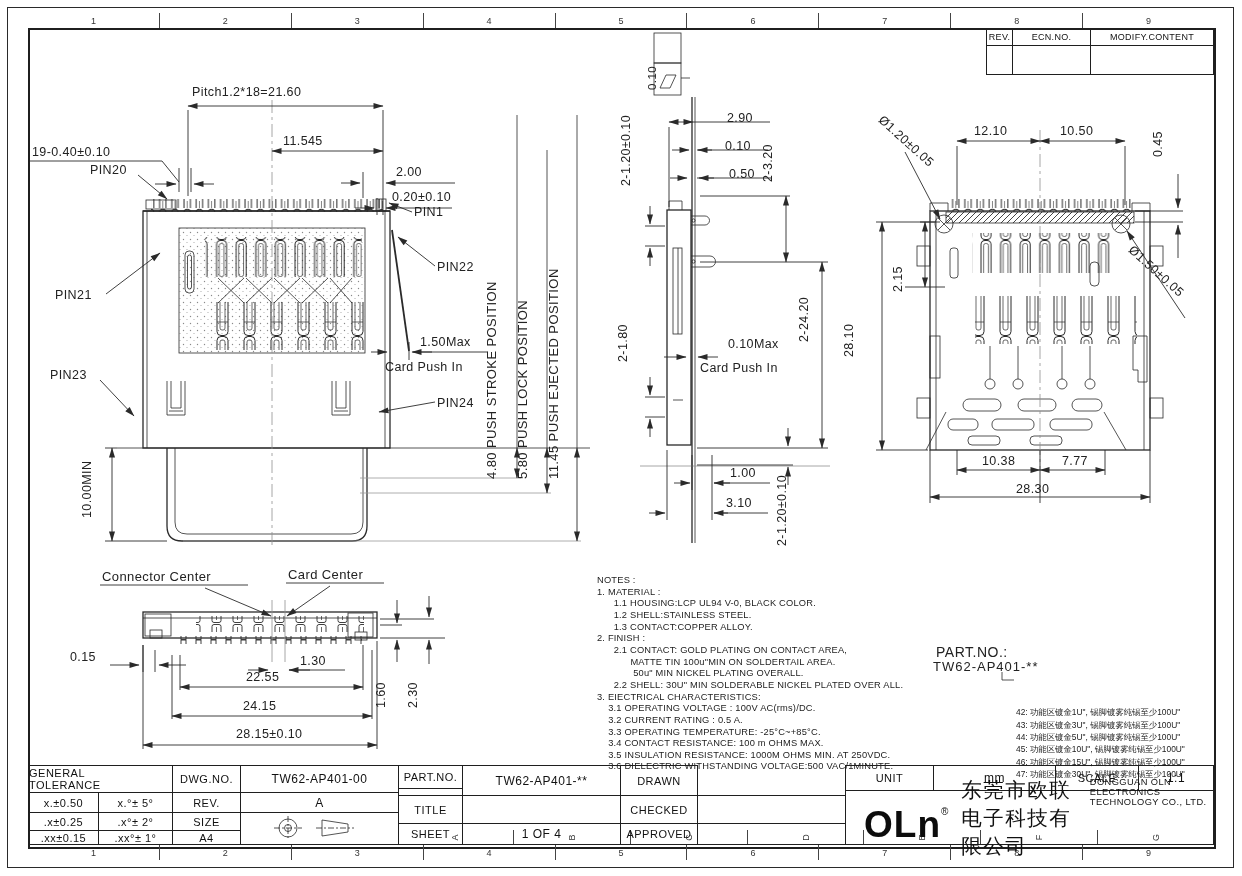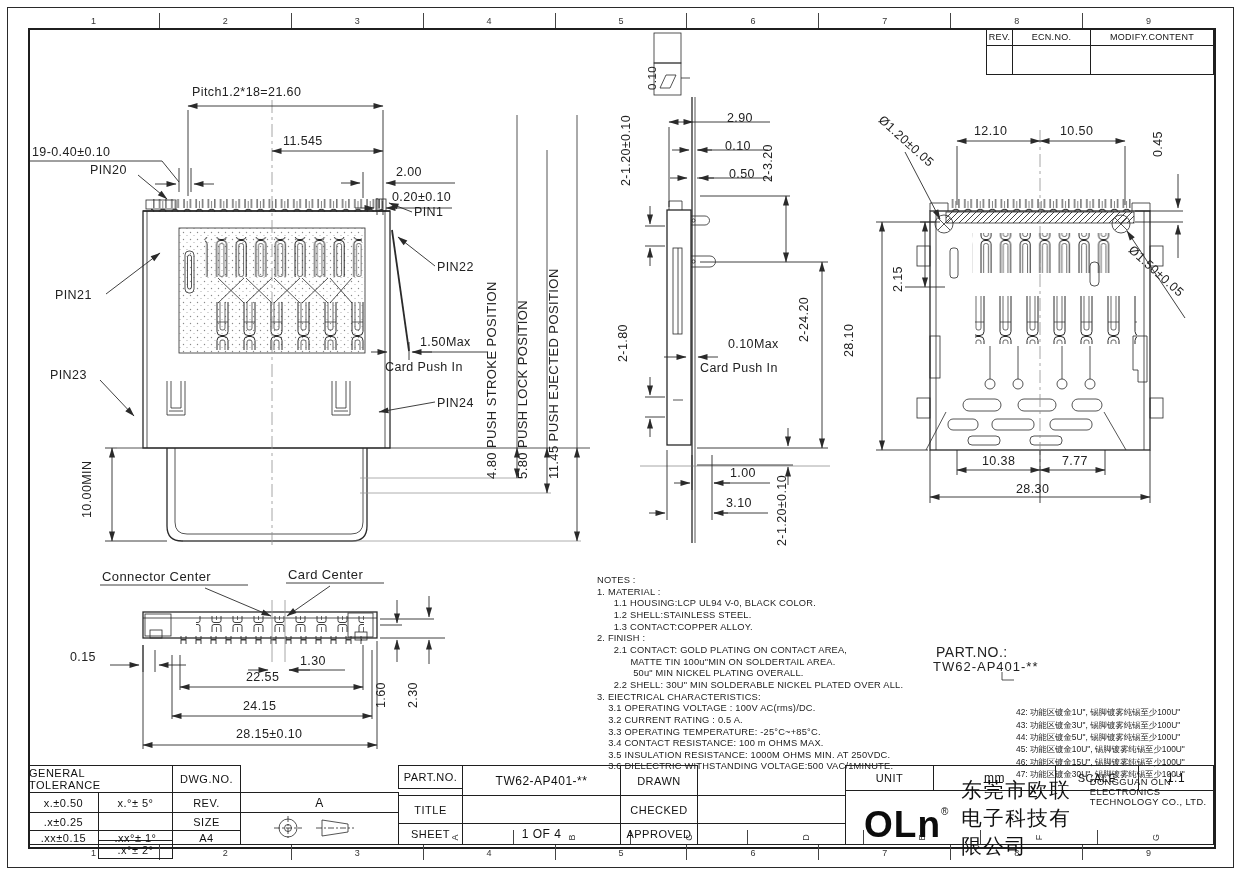--- a/index.html
+++ b/index.html
@@ -391,26 +391,27 @@
   <div>NOTES :</div><div>1. MATERIAL :</div><div>      1.1 HOUSING:LCP UL94 V-0, BLACK COLOR.</div><div>      1.2 SHELL:STAINLESS STEEL.</div><div>      1.3 CONTACT:COPPER ALLOY.</div><div>2. FINISH :</div><div>      2.1 CONTACT: GOLD PLATING ON CONTACT AREA,</div><div>            MATTE TIN 100u"MIN ON SOLDERTAIL AREA.</div><div>             50u" MIN NICKEL PLATING OVERALL.</div><div>      2.2 SHELL: 30U" MIN SOLDERABLE NICKEL PLATED OVER ALL.</div><div>3. EIECTRICAL CHARACTERISTICS:</div><div>    3.1 OPERATING VOLTAGE : 100V AC(rms)/DC.</div><div>    3.2 CURRENT RATING : 0.5 A.</div><div>    3.3 OPERATING TEMPERATURE: -25°C~+85°C.</div><div>    3.4 CONTACT RESISTANCE: 100 m OHMS MAX.</div><div>    3.5 INSULATION RESISTANCE: 1000M OHMS MIN. AT 250VDC.</div><div>    3.6 DIELECTRIC WITHSTANDING VOLTAGE:500 VAC/1MINUTE.</div></div>
 
   <span class="pn-label">PART.NO.:</span>
   <span class="pn-num">TW62-AP401-**</span>
   <div class="optlist">
     
   <div>42: 功能区镀金1U", 锡脚镀雾纯锡至少100U"</div><div>43: 功能区镀金3U", 锡脚镀雾纯锡至少100U"</div><div>44: 功能区镀金5U", 锡脚镀雾纯锡至少100U"</div><div>45: 功能区镀金10U", 锡脚镀雾纯锡至少100U"</div><div>46: 功能区镀金15U", 锡脚镀雾纯锡至少100U"</div><div>47: 功能区镀金30U", 锡脚镀雾纯锡至少100U"</div></div>
 
   <div class="cell gt" style="left:28px;top:765px;width:145px;height:28px;">GENERAL TOLERANCE</div>
   <div class="cell" style="left:172px;top:765px;width:69px;height:28px;">DWG.NO.</div>
+  <div class="cell val" style="left:240px;top:765px;width:159px;height:28px;">TW62-AP401-00</div>
   <div class="cell" style="left:28px;top:792px;width:71px;height:21px;">x.±0.50</div>
   <div class="cell" style="left:98px;top:792px;width:75px;height:21px;">x.°± 5°</div>
   <div class="cell" style="left:172px;top:792px;width:69px;height:21px;">REV.</div>
   <div class="cell val" style="left:240px;top:792px;width:159px;height:21px;">A</div>
   <div class="cell" style="left:28px;top:812px;width:71px;height:19px;">.x±0.25</div>
-  <div class="cell" style="left:98px;top:812px;width:75px;height:19px;margin-top:28px;">.x°± 2°</div>
+  <div class="cell" style="left:98px;top:812px;width:75px;height:19px;">.x°± 2°</div>
   <div class="cell" style="left:172px;top:812px;width:69px;height:19px;">SIZE</div>
   <div class="cell" style="left:240px;top:812px;width:159px;height:33px;"></div>
   <div class="cell" style="left:28px;top:830px;width:71px;height:15px;">.xx±0.15</div>
   <div class="cell" style="left:98px;top:830px;width:75px;height:15px;">.xx°± 1°</div>
   <div class="cell" style="left:172px;top:830px;width:69px;height:15px;text-align:center;">A4</div>
 
   <div class="cell" style="left:398px;top:765px;width:65px;height:24px;">PART.NO.</div>
   <div class="cell val" style="left:462px;top:765px;width:159px;height:31px;">TW62-AP401-**</div>
   <div class="cell" style="left:620px;top:765px;width:78px;height:31px;">DRAWN</div>
   <div class="cell" style="left:398px;top:795px;width:65px;height:29px;">TITLE</div>

